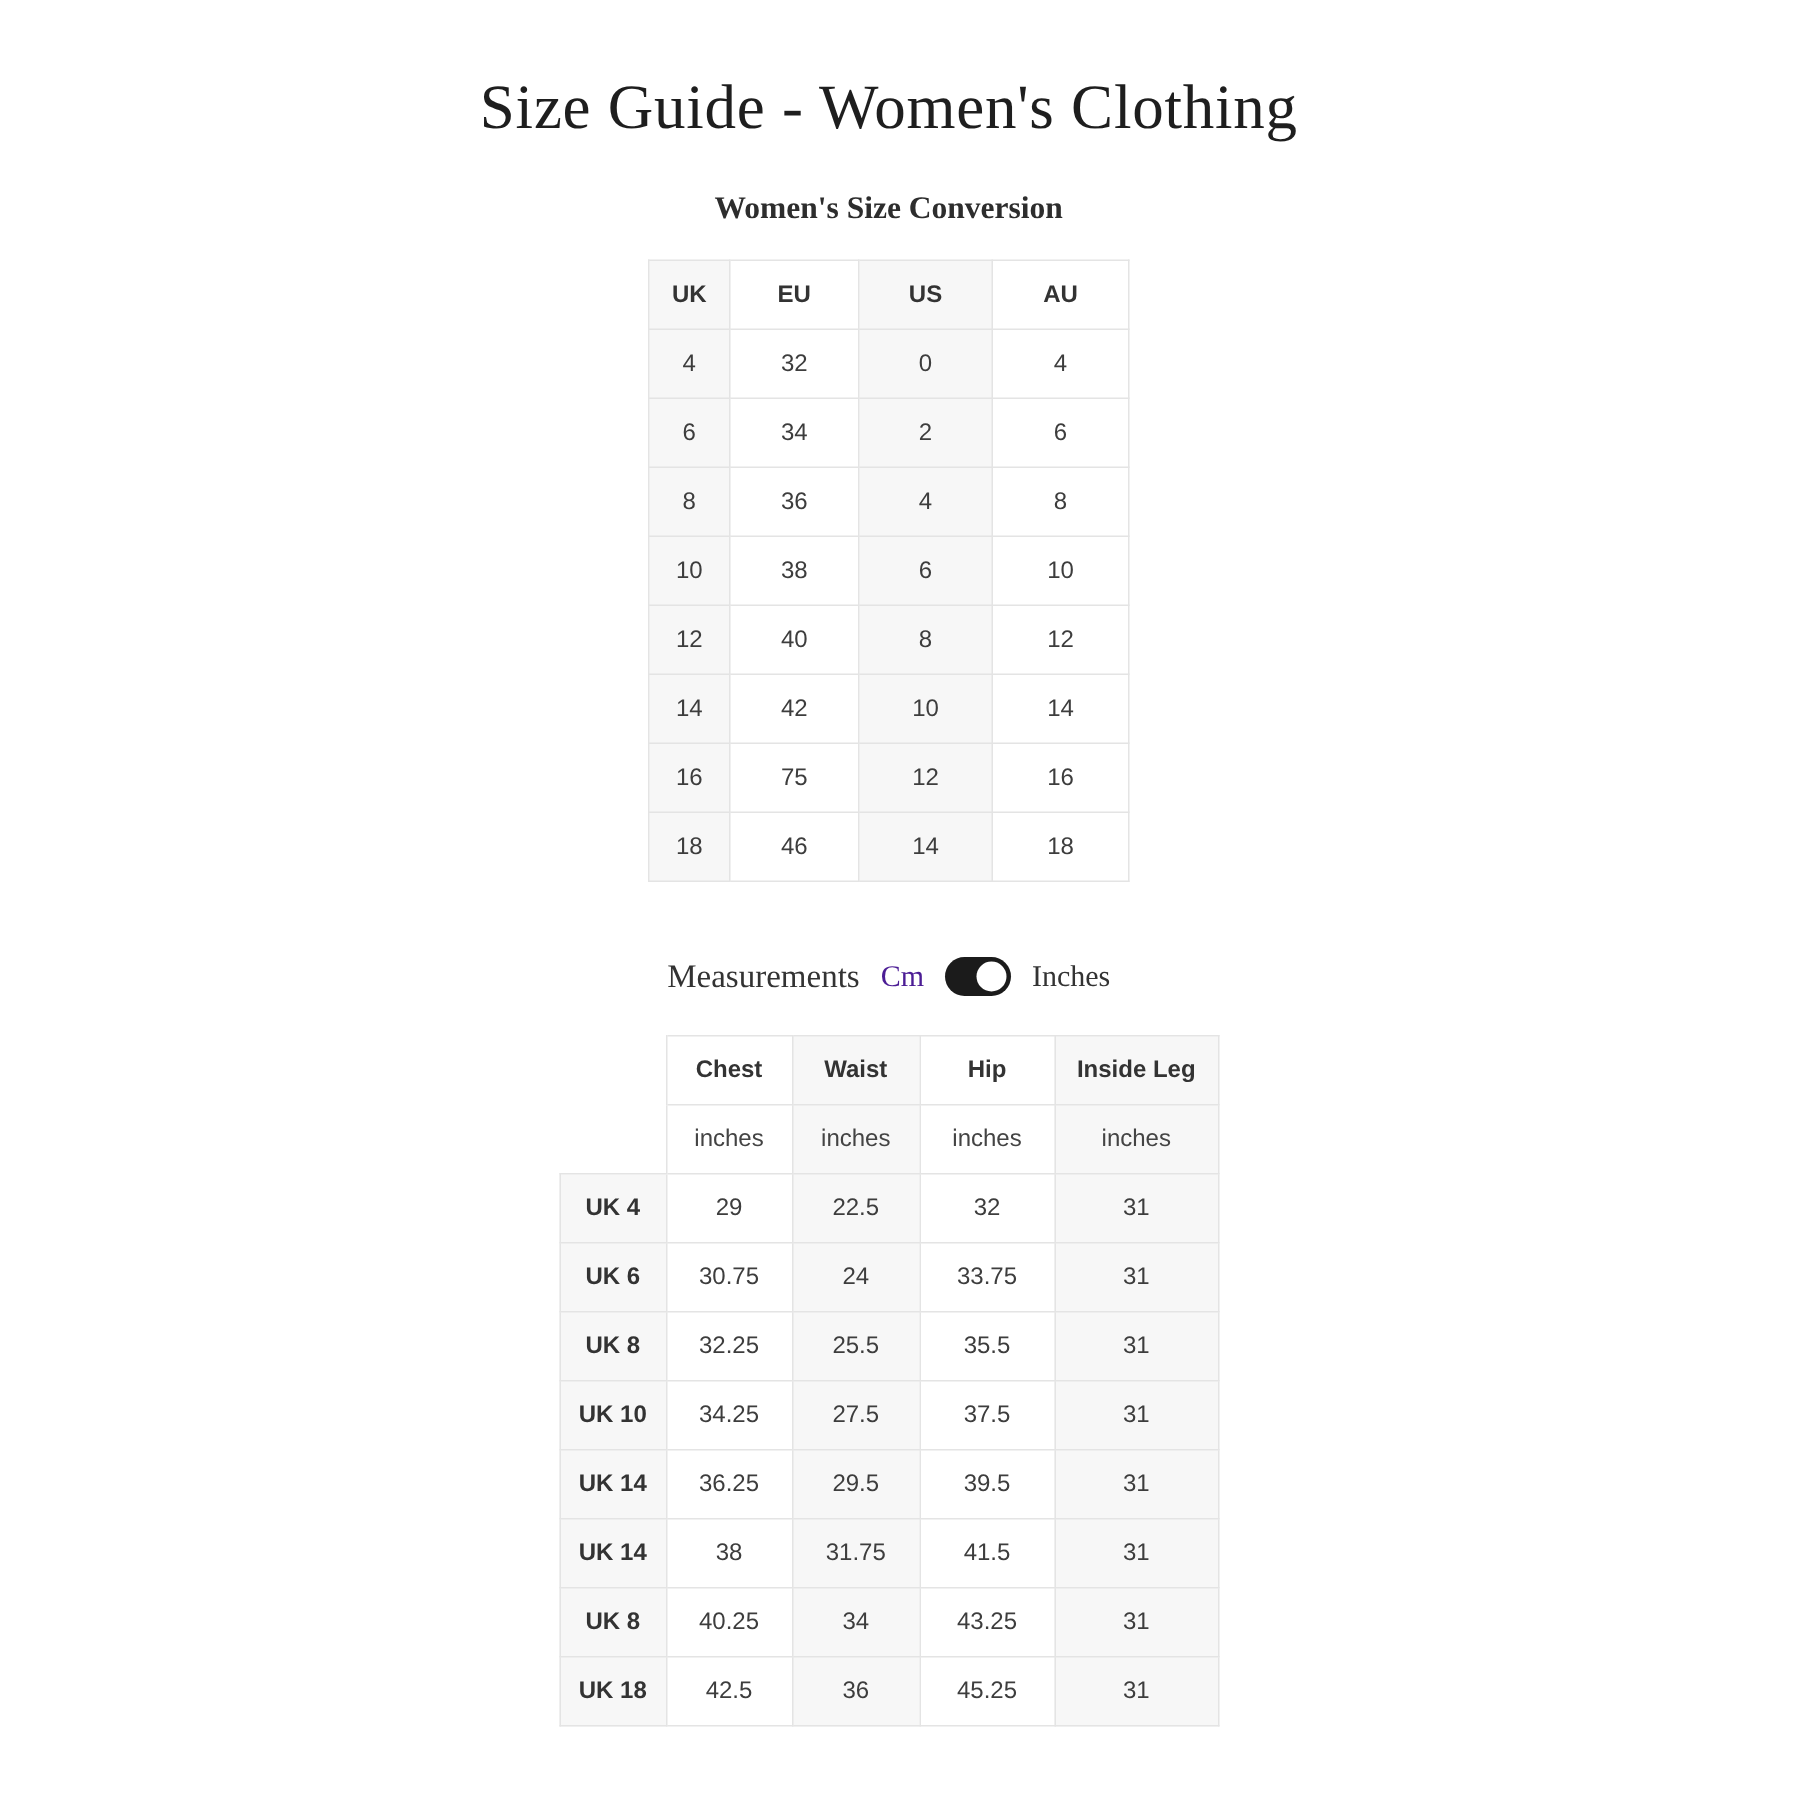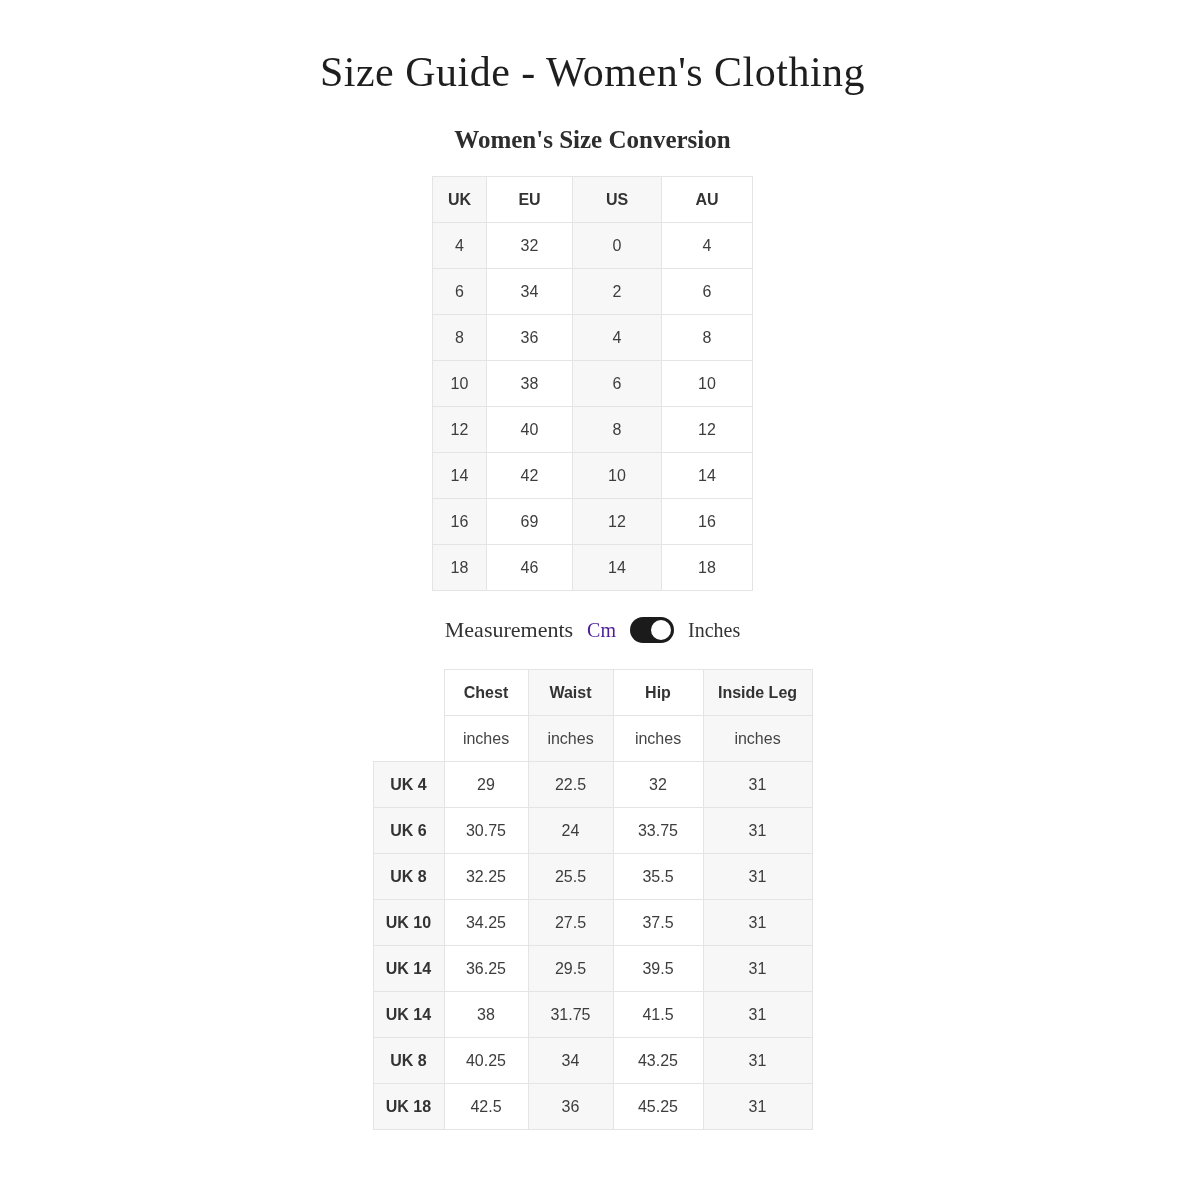--- a/index.html
+++ b/index.html
@@ -13,21 +13,21 @@
     font-weight: 400;
     font-size: 42px;
     color: #1e1e1e;
     text-align: center;
     letter-spacing: 0.5px;
   }
 
   .subtitle {
     font-family: "Liberation Serif", serif;
     font-weight: 700;
-    font-size: 25px;
+    font-size: 21px;
     color: #2d2d2d;
     text-align: center;
     margin-top: 30px;
   }
 
   table {
     border-collapse: collapse;
     margin: 0 auto;
     table-layout: fixed;
   }
@@ -48,21 +48,21 @@
   .striped td:nth-child(odd),
   .striped th:nth-child(odd) { background: #f7f7f7; }
 
   #conversion-table { width: 320px; margin-top: 22px; }
   #conversion-table col.c-uk { width: 54px; }
   #conversion-table col.c-eu { width: 86px; }
   #conversion-table col.c-us { width: 89px; }
   #conversion-table col.c-au { width: 91px; }
 
   .toggle-row {
-    margin-top: 26px;
+    margin-top: 50px;
     display: flex;
     justify-content: center;
     align-items: center;
     gap: 14px;
     font-family: "Liberation Serif", serif;
   }
   .meas-label { font-size: 22px; color: #333333; }
   .unit-label { font-size: 20px; }
   .unit-cm { color: #4c1d95; }
   .unit-inches { color: #333333; }
@@ -159,21 +159,21 @@
           <td>12</td>
         </tr>
         <tr>
           <td>14</td>
           <td>42</td>
           <td>10</td>
           <td>14</td>
         </tr>
         <tr>
           <td>16</td>
-          <td>69</td>
+          <td>75</td>
           <td>12</td>
           <td>16</td>
         </tr>
         <tr>
           <td>18</td>
           <td>46</td>
           <td>14</td>
           <td>18</td>
         </tr>
       </tbody>

